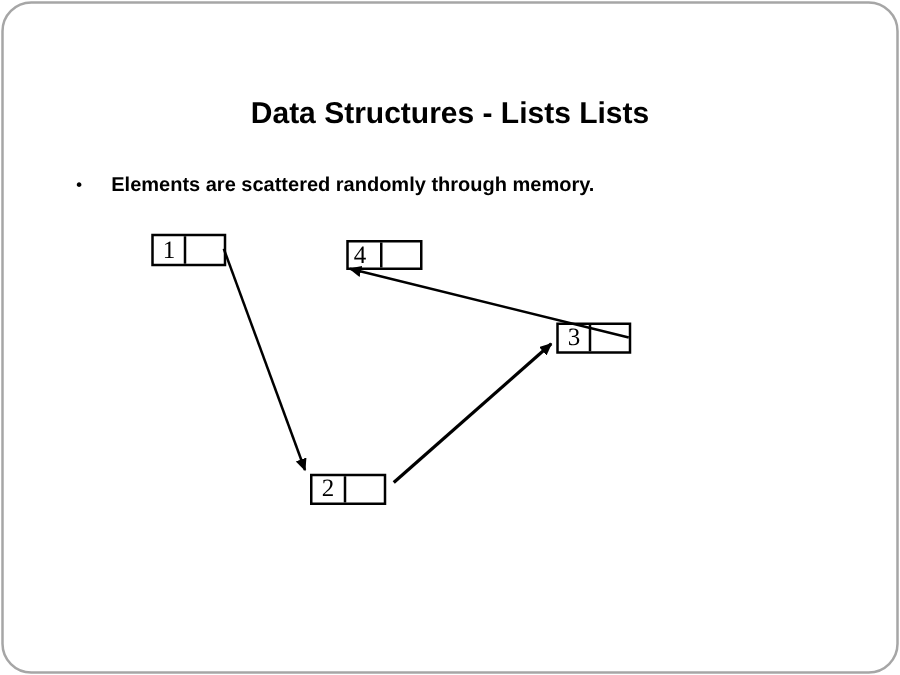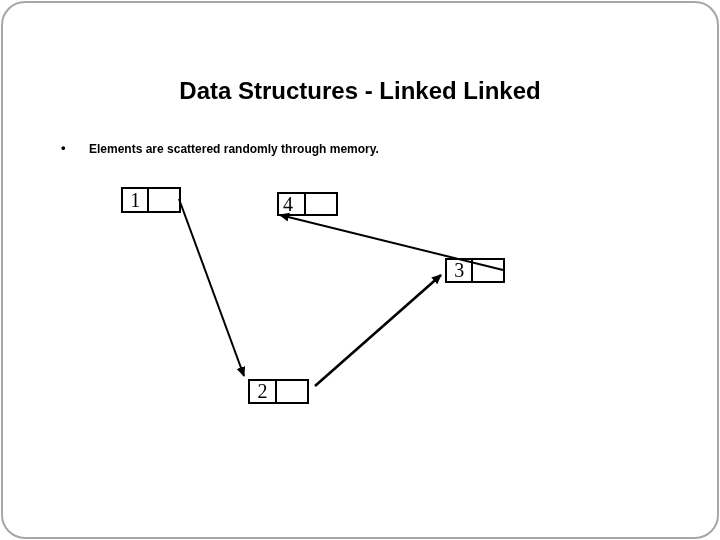--- a/index.html
+++ b/index.html
@@ -14,21 +14,21 @@
   }
   .title{
     position:absolute;left:0;top:76px;width:720px;text-align:center;
     font-size:24px;font-weight:bold;line-height:30px;letter-spacing:0;
   }
   .bullet{
     position:absolute;left:61px;top:139px;font-size:13px;font-weight:bold;
     line-height:18px;
   }
   .bullet-text{
-    position:absolute;left:89px;top:138px;font-size:12px;font-weight:bold;
+    position:absolute;left:89px;top:138px;font-size:16px;font-weight:bold;
     line-height:22px;white-space:nowrap;
   }
   .diagram{position:absolute;left:0;top:0;width:720px;height:540px;}
   .node{
     position:absolute;display:flex;background:#ffffff;
     border:2px solid #000000;box-sizing:border-box;
   }
   .node .cell{
     display:flex;align-items:center;justify-content:center;
     font-family:"Liberation Serif",serif;font-size:20px;color:#000000;
@@ -41,21 +41,21 @@
   .node-2{left:248px;top:379px;width:61px;height:25px;}
   .node-4 .cell.value{justify-content:flex-start;padding-left:4px;}
   svg.arrows{position:absolute;left:0;top:0;pointer-events:none;}
 </style>
 </head>
 <body>
 
 <div class="slide">
   <div class="frame"></div>
 
-  <div class="title">Data Structures - Linked Linked</div>
+  <div class="title">Data Structures - Lists Lists</div>
 
   <span class="bullet">•</span>
   <span class="bullet-text">Elements are scattered randomly through memory.</span>
 
   <div class="diagram">
 
     <div class="node node-1">
       <div class="cell value">1</div>
       <div class="cell pointer"></div>
     </div>

